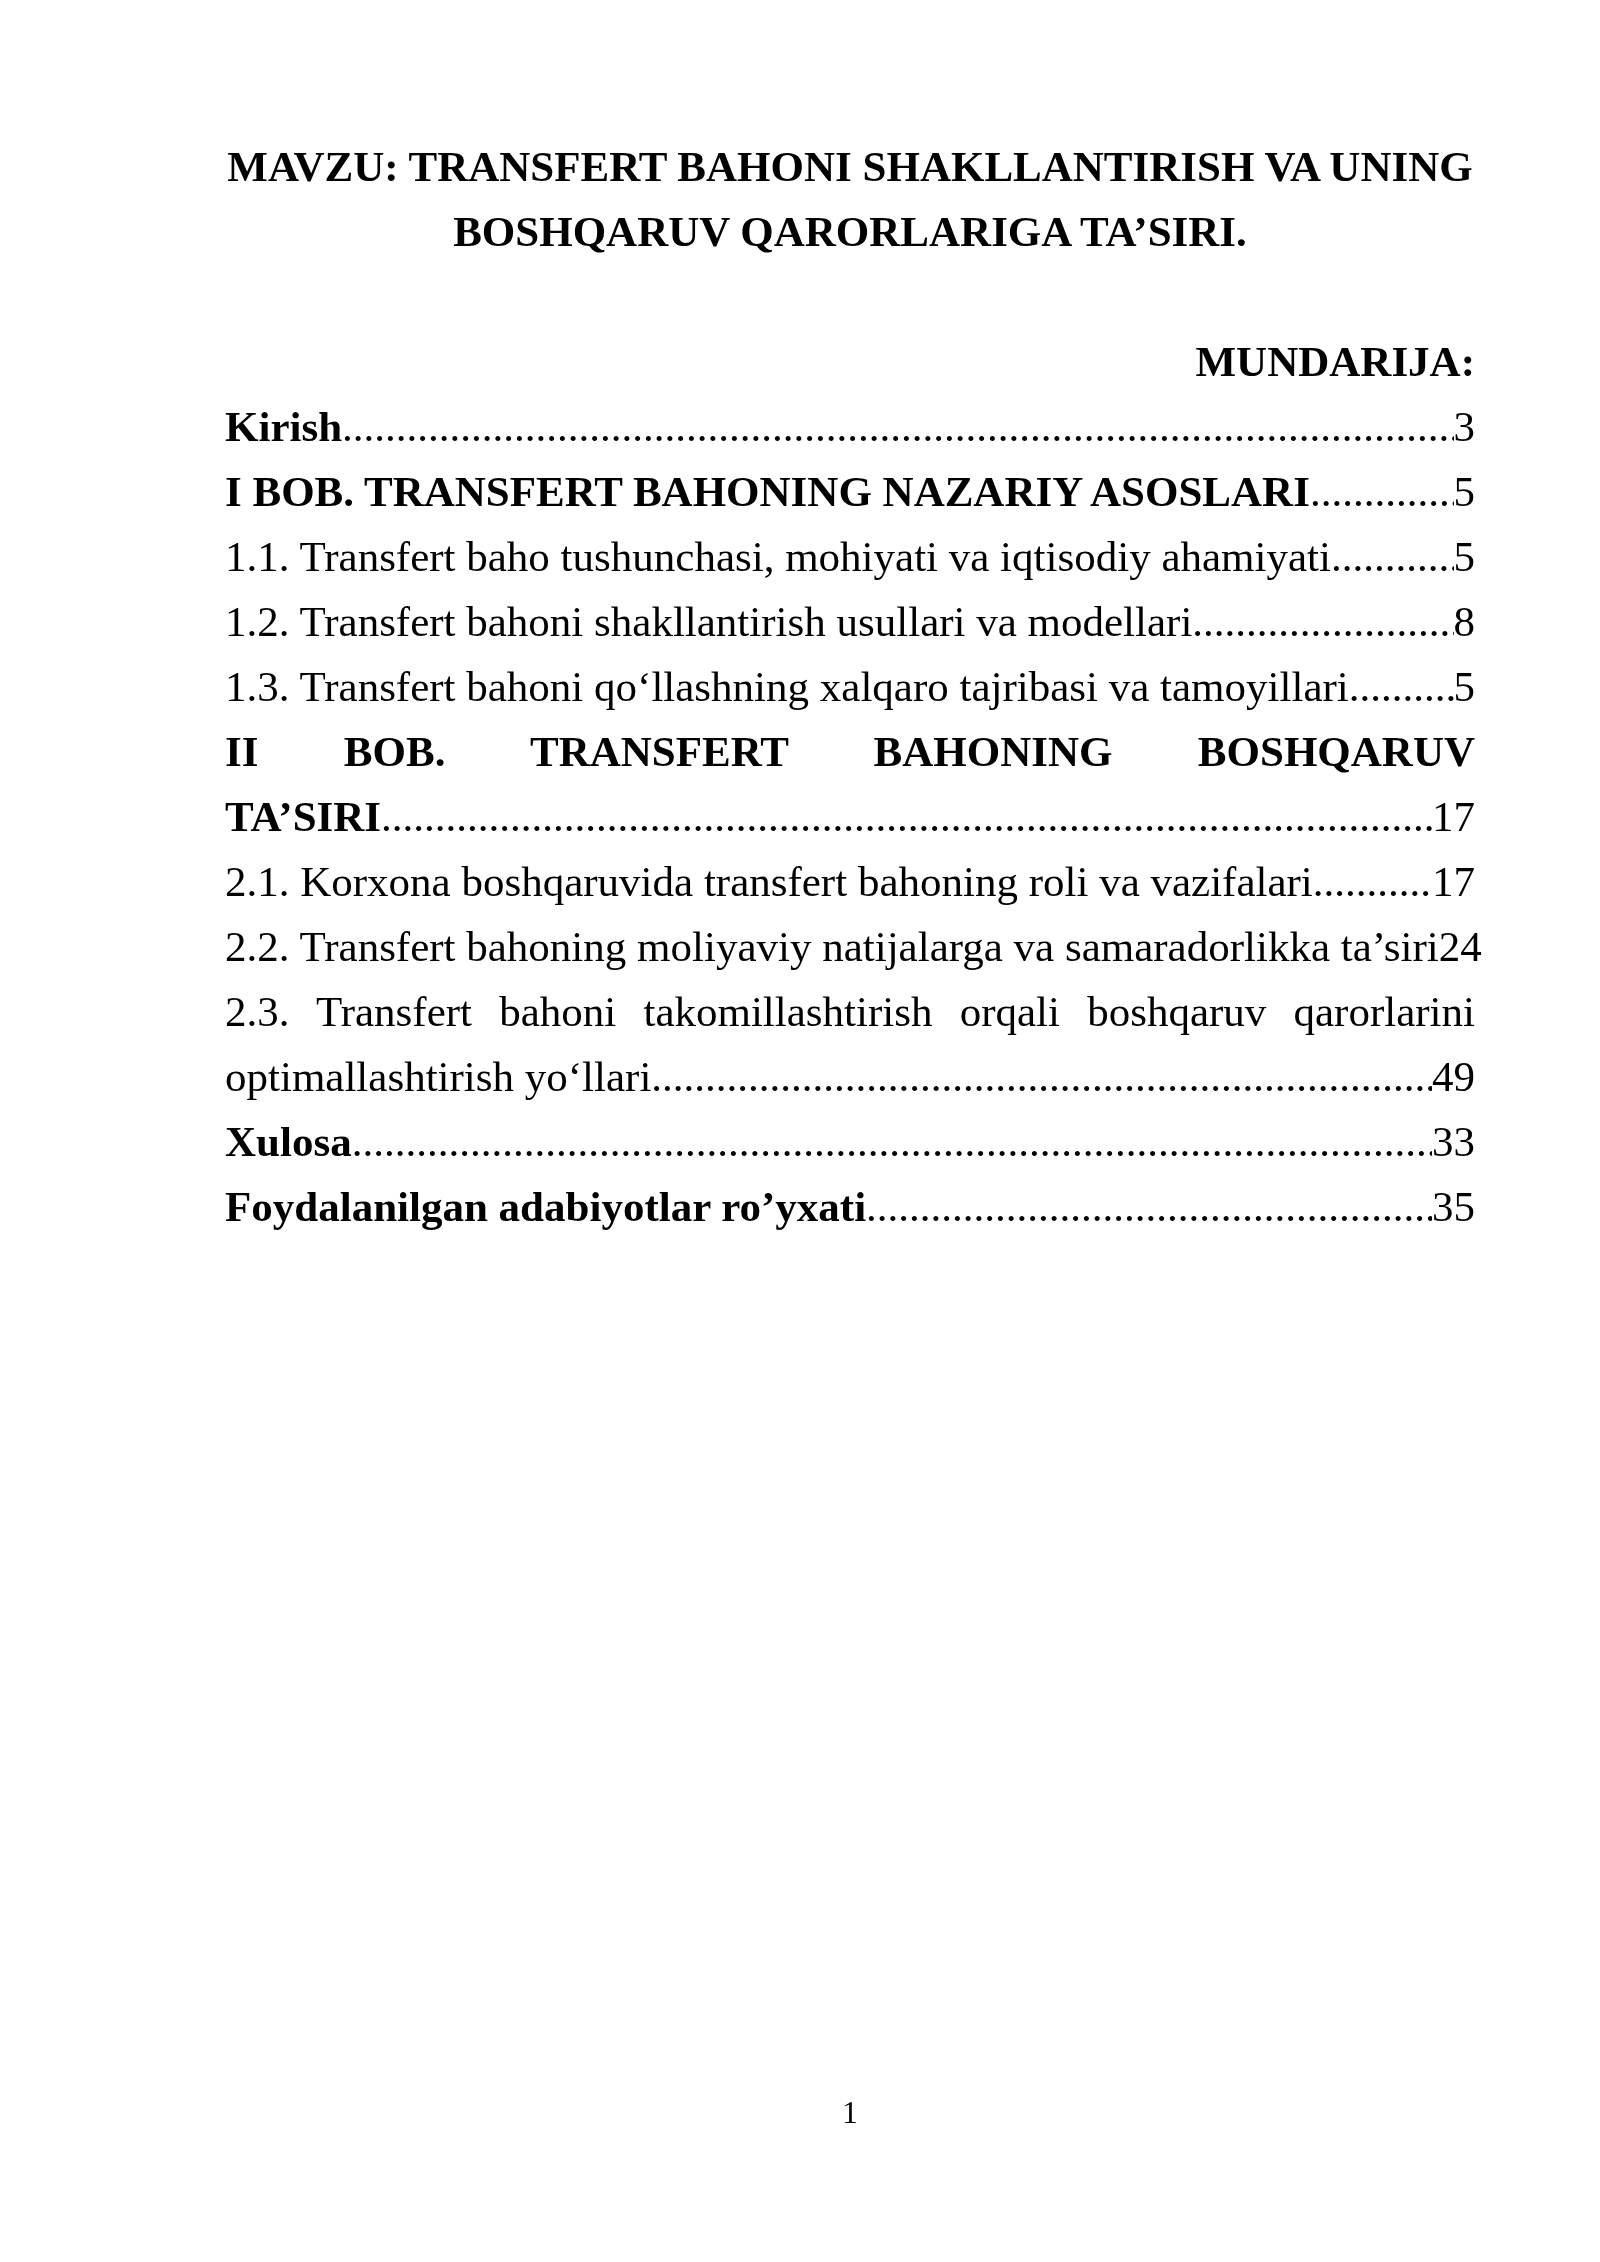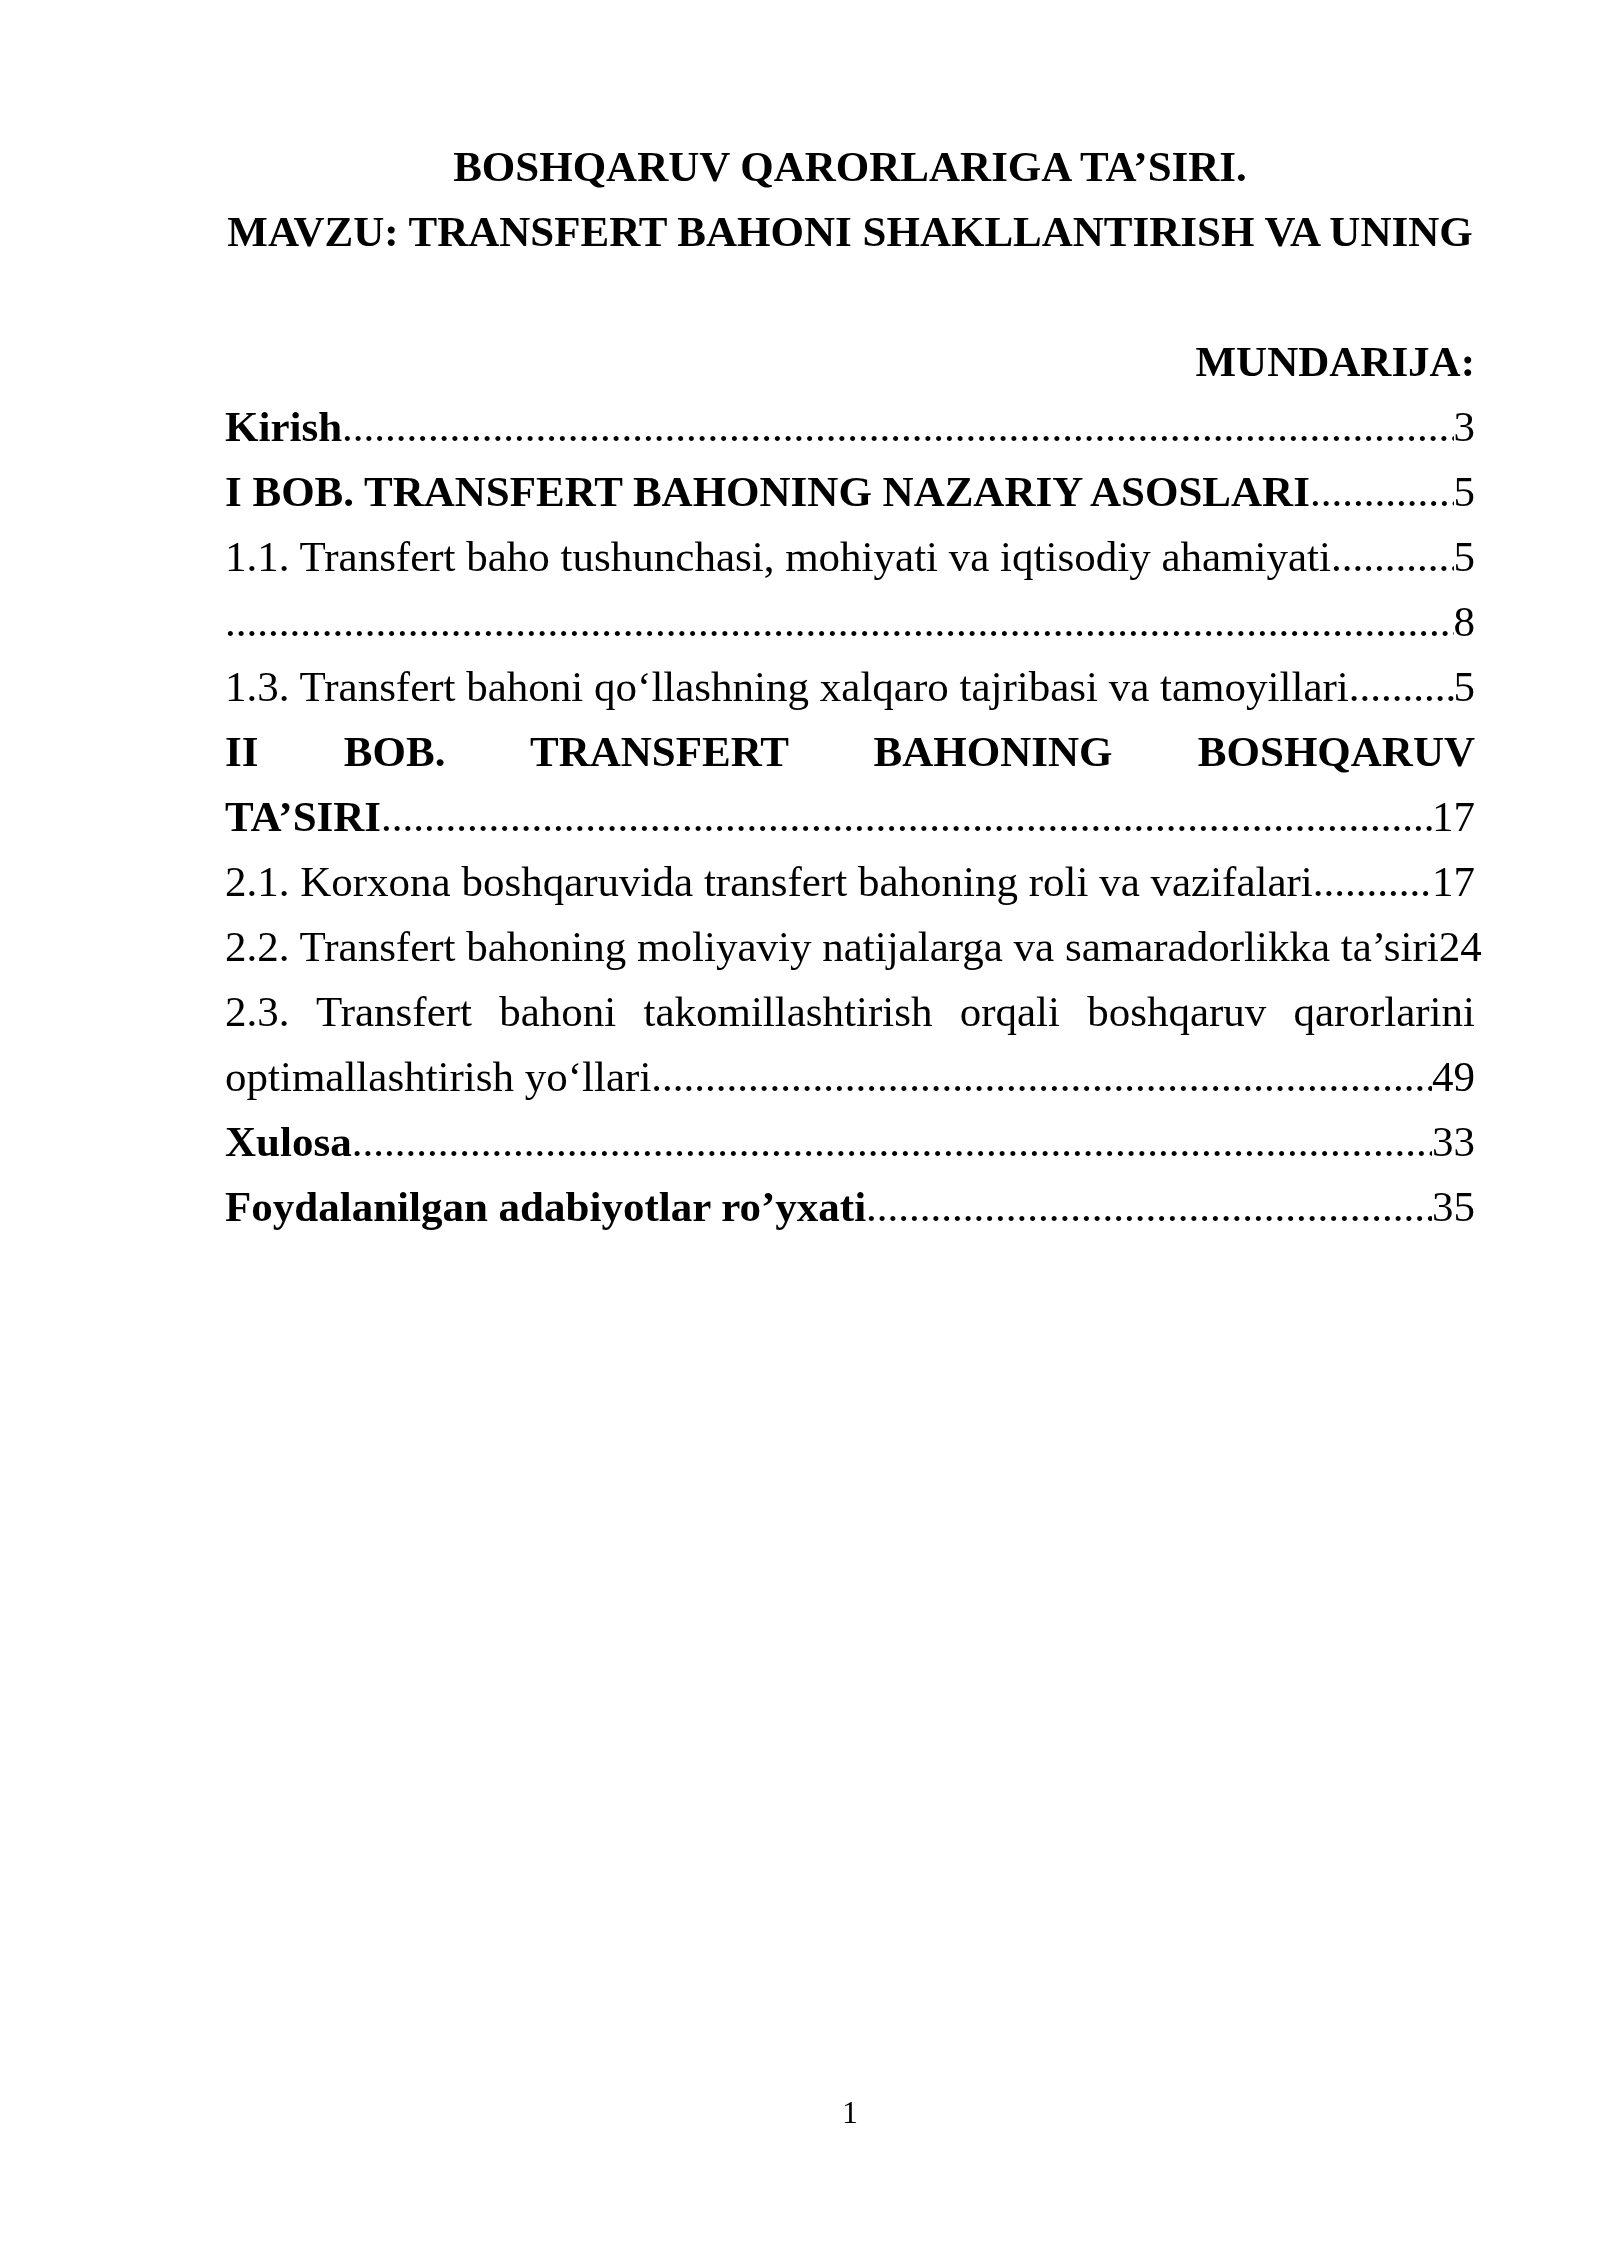--- a/index.html
+++ b/index.html
@@ -81,41 +81,42 @@
     text-align: center;
     font-size: 32px;
     line-height: 38px;
   }
 </style>
 </head>
 <body>
 
 <div class="doc">
   <div class="content">
+    <div class="title-line">MAVZU: TRANSFERT BAHONI SHAKLLANTIRISH VA UNING</div>
     <div class="title-line">BOSHQARUV QARORLARIGA TA’SIRI.</div>
-    <div class="title-line">MAVZU: TRANSFERT BAHONI SHAKLLANTIRISH VA UNING</div>
     <div class="spacer-line"></div>
     <div class="toc-heading">MUNDARIJA:</div>
     <div id="toc-list">
         <div class="toc-line">
           <span class="entry-text bold">Kirish</span>
           <span class="dot-leader">........................................................................................................................................................................................................</span>
           <span class="entry-page">3</span>
         </div>
         <div class="toc-line">
           <span class="entry-text bold">I BOB. TRANSFERT BAHONING NAZARIY ASOSLARI</span>
           <span class="dot-leader">........................................................................................................................................................................................................</span>
           <span class="entry-page">5</span>
         </div>
         <div class="toc-line">
           <span class="entry-text">1.1. Transfert baho tushunchasi, mohiyati va iqtisodiy ahamiyati</span>
           <span class="dot-leader">........................................................................................................................................................................................................</span>
           <span class="entry-page">5</span>
         </div>
         <div class="toc-line">
+          <span class="entry-text">1.2. Transfert bahoni shakllantirish usullari va modellari</span>
           <span class="dot-leader">........................................................................................................................................................................................................</span>
           <span class="entry-page">8</span>
         </div>
         <div class="toc-line">
           <span class="entry-text">1.3. Transfert bahoni qo‘llashning xalqaro tajribasi va tamoyillari</span>
           <span class="dot-leader">........................................................................................................................................................................................................</span>
           <span class="entry-page">5</span>
         </div>
         <div class="toc-justified bold">II BOB. TRANSFERT BAHONING BOSHQARUV QARORLARIGA</div>
         <div class="toc-line">

